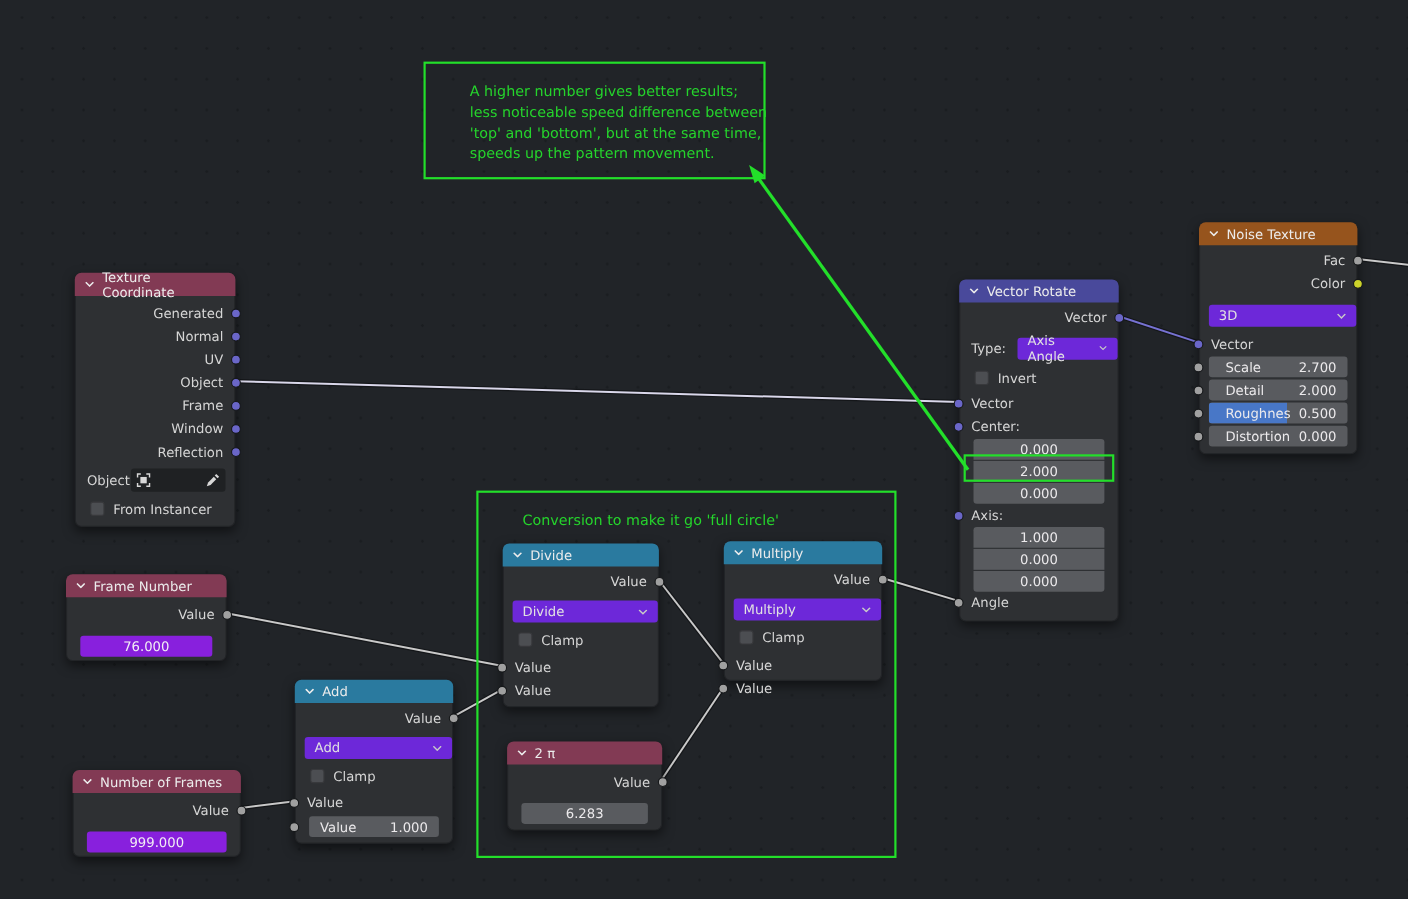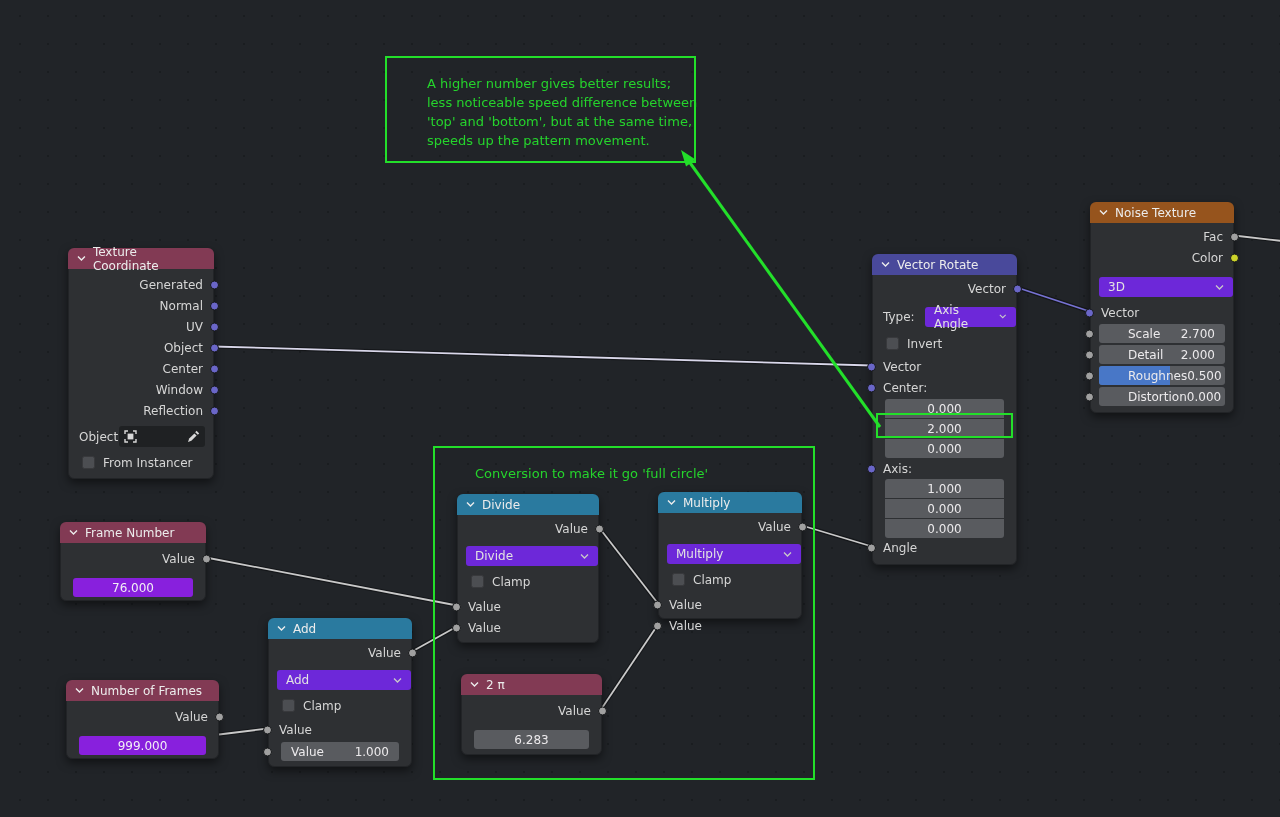--- a/index.html
+++ b/index.html
@@ -74,21 +74,21 @@
     display:flex; align-items:center; justify-content:center; color:#eceaec;
   }
   .stack .cell:first-child { border-radius:3px 3px 0 0; }
   .stack .cell:last-child  { border-radius:0 0 3px 3px; margin-bottom:0; }
 
   .slider {
     position:absolute; left:8px; right:8px; height:19px;
     background:#595b5f; border-radius:3px; overflow:hidden;
     display:flex; align-items:center; color:#eceaec;
   }
-  .slider .lab { padding-left:29px; position:relative; z-index:1; }
+  .slider .lab { padding-left:15px; position:relative; z-index:1; }
   .slider .val { margin-left:auto; padding-right:10px; position:relative; z-index:1; }
   .slider .fill { position:absolute; left:0; top:0; bottom:0; width:56%; background:#4877c7; }
 
   .objfield {
     position:absolute; background:#1f2123; border-radius:3px; height:21px;
     display:flex; align-items:center; padding:0 5px;
   }
 
   
   .gbox { position:absolute; border:2px solid #23df2a; background:transparent; }
@@ -178,21 +178,21 @@
       </div>
     <div class="row out" style="top:67px">
         <span>UV</span>
         <span class="sock r purple"></span>
       </div>
     <div class="row out" style="top:88px">
         <span>Object</span>
         <span class="sock r purple"></span>
       </div>
     <div class="row out" style="top:109px">
-        <span>Center</span>
+        <span>Frame</span>
         <span class="sock r purple"></span>
       </div>
     <div class="row out" style="top:130px">
         <span>Window</span>
         <span class="sock r purple"></span>
       </div>
     <div class="row out" style="top:151px">
         <span>Reflection</span>
         <span class="sock r purple"></span>
       </div>
@@ -224,21 +224,21 @@
     </div>
     <div class="row out" style="top:25px">
         <span>Value</span>
         <span class="sock r"></span>
       </div>
     <div class="field purple" style="top:55px">
         <span>76.000</span>
       </div>
   </div>
 
-  <div class="node" style="left:66px; top:680px; width:153px; height:79px;">
+  <div class="node" style="left:66px; top:700px; width:153px; height:79px;">
     <div class="hdr hdr-input">
       <svg width="9" height="5" viewBox="0 0 9 5">
           <path d="M1 .5 4.5 4 8 .5" fill="none" stroke="#ececec" stroke-width="1.4"></path>
         </svg>
       <span>Number of Frames</span>
     </div>
     <div class="row out" style="top:25px">
         <span>Value</span>
         <span class="sock r"></span>
       </div>

